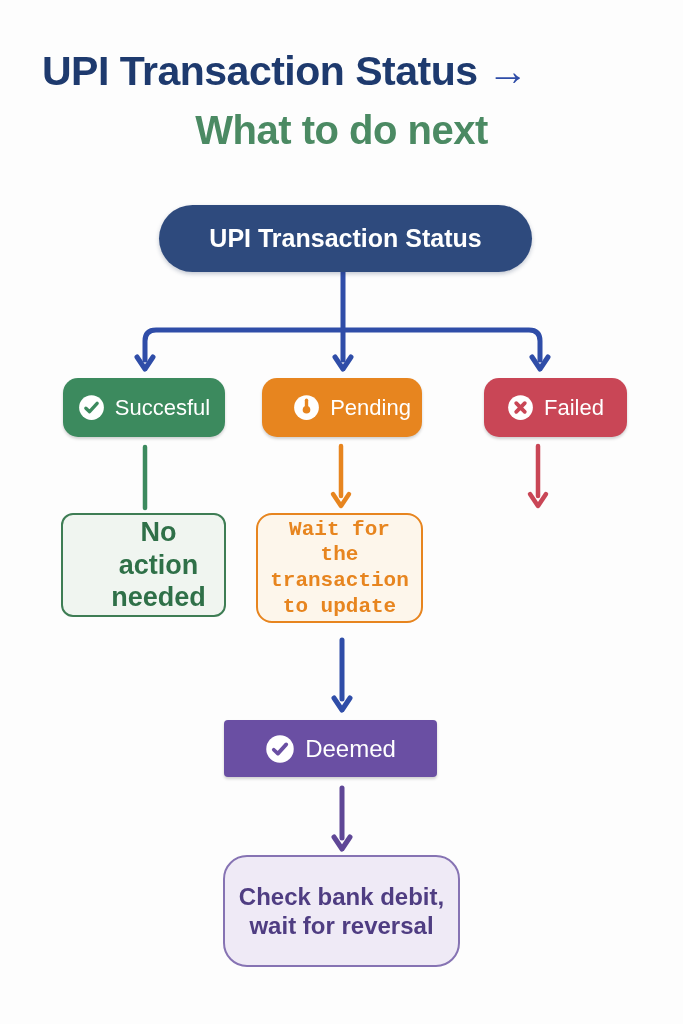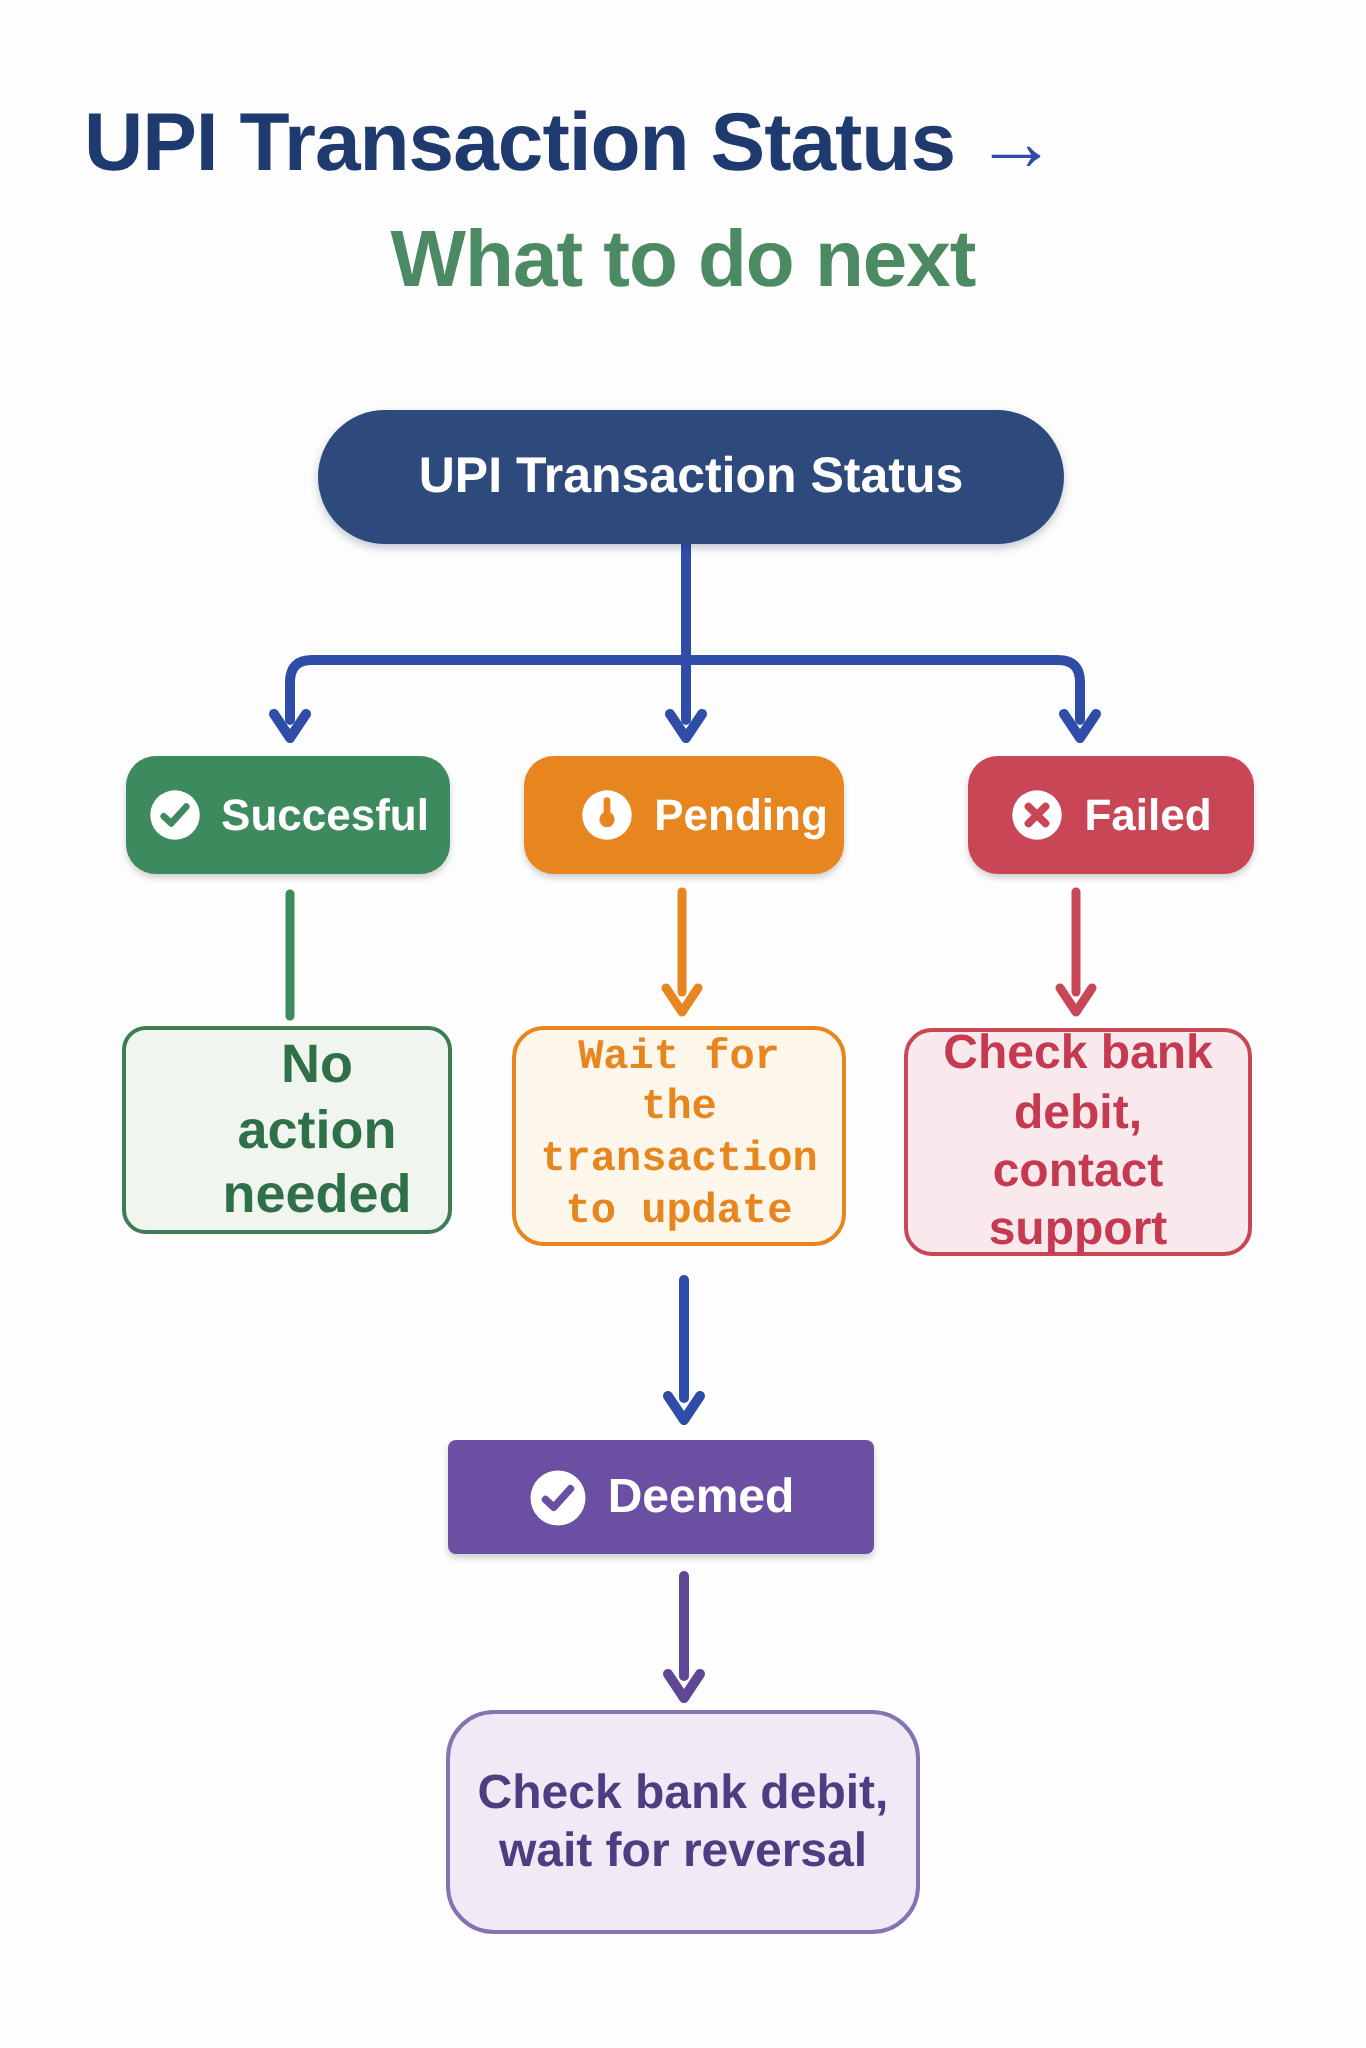--- a/index.html
+++ b/index.html
@@ -28,21 +28,21 @@
   .c-orange{stroke:var(--pending-orange,#e7851f);stroke-width:4.5;}
   .c-red   {stroke:var(--failed-red,#c94656);stroke-width:4.5;}
   .c-purple{stroke:var(--deemed-arrow,#5f4796);stroke-width:5;}
   
   .node,.pill,.box{position:absolute;display:flex;align-items:center;justify-content:center;box-sizing:border-box;}
   .root-pill{
     left:159px;top:205px;width:373px;height:67px;border-radius:34px;
     background:var(--root-navy,#2e4a7d);color:#fff;font-size:25px;font-weight:bold;
     box-shadow:0 2px 4px rgba(20,40,80,.25);
   }
-  .pill{color:#fff;font-weight:bold;font-size:22px;gap:10px;border-radius:15px;box-shadow:0 2px 3px rgba(0,0,0,.18);}
+  .pill{color:#fff;font-weight:normal;font-size:22px;gap:10px;border-radius:15px;box-shadow:0 2px 3px rgba(0,0,0,.18);}
   .pill .icon{display:flex;align-items:center;}
   .pill-success{left:63px;top:378px;width:162px;height:59px;background:var(--success-green,#3c8a5e);color:#fff;}
   .pill-success .icon{color:var(--success-green,#3c8a5e);}
   .pill-pending{left:262px;top:378px;width:160px;height:59px;background:var(--pending-orange,#e7851f);padding-left:20px;}
   .pill-pending .icon{color:var(--pending-orange,#e7851f);}
   .pill-failed{left:460px;top:378px;width:143px;height:59px;background:var(--failed-red,#c94656);margin-left:24px;}
   .pill-failed .icon{color:var(--failed-red,#c94656);}
   .box{text-align:center;font-weight:bold;line-height:1.22;padding:6px 10px;}
   .box-success{
     left:61px;top:513px;width:165px;height:104px;border-radius:12px;
@@ -123,21 +123,20 @@
       <svg width="27" height="27" viewBox="0 0 24 24">
         <circle cx="12" cy="12" r="11" fill="#ffffff"></circle>
         <path d="M8.2 8.2l7.6 7.6M15.8 8.2l-7.6 7.6" stroke="currentColor" stroke-width="3.4" stroke-linecap="round"></path>
       </svg>
     </span>
     <span>Failed</span>
   </div>
 
   <div class="box box-success">No action needed</div>
   <div class="box box-pending">Wait for the transaction to update</div>
-  <div class="box box-failed">Check bank debit, contact support</div>
 
   <div class="pill pill-deemed">
     <span class="icon">
       <svg width="30" height="30" viewBox="0 0 24 24">
         <circle cx="12" cy="12" r="11" fill="#ffffff"></circle>
         <path d="M7 12.6l3.3 3.1L17 8.3" fill="none" stroke="currentColor" stroke-width="3" stroke-linecap="round" stroke-linejoin="round"></path>
       </svg>
     </span>
     <span>Deemed</span>
   </div>

